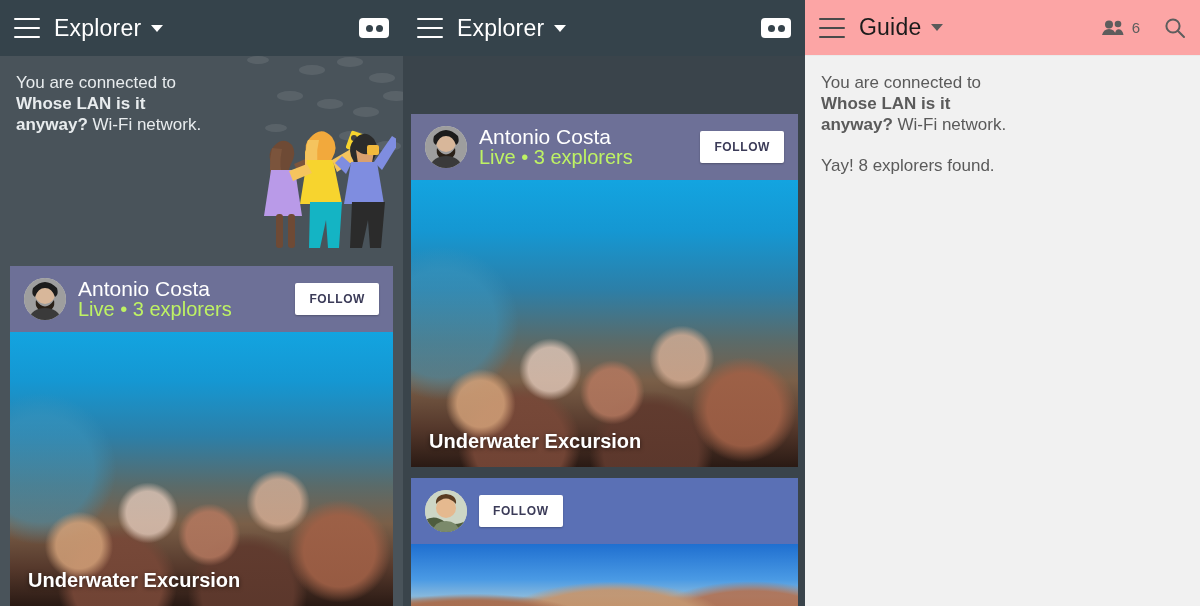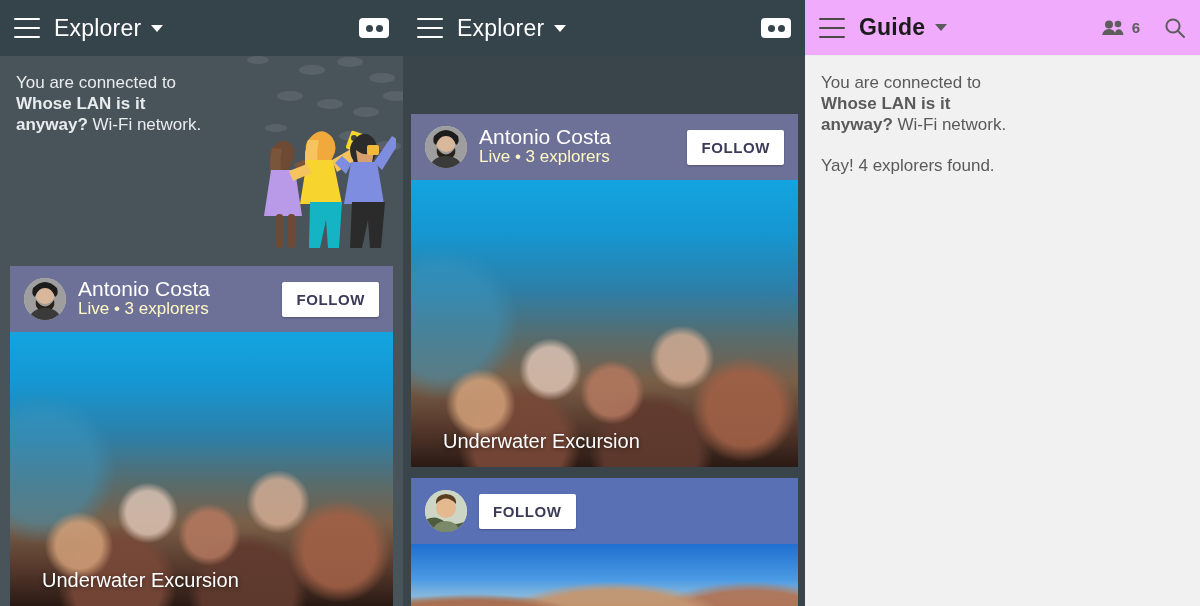--- a/index.html
+++ b/index.html
@@ -16,21 +16,21 @@
   .p2 { width: 402px; background: #3a444b; }
   .p3 { width: 395px; background: #f1f1f1; }
 
   
   .appbar {
     position: relative; z-index: 6;
     height: 56px; display: flex; align-items: center;
     padding: 0 14px; gap: 14px;
   }
   .appbar.dark { background: #35434b; }
-  .appbar.light { background: #f0abfc; border-bottom: 1px solid #eaeaea; font-weight: bold; }
+  .appbar.light { background: #fca5a5; border-bottom: 1px solid #eaeaea; }
 
   .hamburger { width: 26px; height: 20px; display: flex; flex-direction: column;
     justify-content: space-between; cursor: pointer; flex: 0 0 auto; }
   .hamburger span { display: block; height: 2px; border-radius: 1px; }
   .appbar.dark .hamburger span { background: #ffffff; }
   .appbar.light .hamburger span { background: #4a4a4a; }
 
   .bar-title { font-size: 23px; letter-spacing: .2px; }
   .appbar.dark .bar-title { color: #ffffff; }
   .appbar.light .bar-title { color: #1b1b1b; }
@@ -63,31 +63,31 @@
   .illus { position: absolute; pointer-events: none; }
 
   
   .card { position: relative; overflow: hidden; }
 
   .card-head { display: flex; align-items: center; padding: 12px 14px; gap: 12px; }
   .avatar { width: 42px; height: 42px; border-radius: 50%; flex: 0 0 auto;
      overflow: hidden; background: #cfcfcf; position: relative; }
   .meta { flex: 1 1 auto; min-width: 0; }
   .meta .name { font-size: 21px; color: #ffffff; line-height: 20px; }
-  .meta .sub  { font-size: 17px; color: #fef9c3; line-height: 20px; }
+  .meta .sub  { font-size: 20px; color: #bef264; line-height: 20px; }
   .follow-btn {
-    background: #ffffff; color: #3b3b58; font-size: 15px; font-weight: bold;
+    background: #ffffff; color: #3b3b58; font-size: 12px; font-weight: bold;
     letter-spacing: .6px; padding: 9px 14px; border: 0; border-radius: 2px;
     cursor: pointer; font-family: "Liberation Sans", sans-serif;
     box-shadow: 0 1px 2px rgba(0,0,0,.25);
   }
 
   .card-media { position: relative; width: 100%; overflow: hidden; }
   .media-title {
-    position: absolute; left: 32px; font-size: 20px; font-weight: normal; color: #ffffff;
+    position: absolute; left: 18px; font-size: 20px; font-weight: bold; color: #ffffff;
     text-shadow: 0 1px 4px rgba(0,0,0,.55);
   }
 
   
   .reef {
     background:
       radial-gradient(circle at 18% 78%, rgba(210,160,120,.85) 0 6%, rgba(0,0,0,0) 9%),
       radial-gradient(circle at 36% 66%, rgba(226,200,185,.8) 0 7%, rgba(0,0,0,0) 10%),
       radial-gradient(circle at 52% 74%, rgba(180,120,95,.85) 0 8%, rgba(0,0,0,0) 11%),
       radial-gradient(circle at 70% 62%, rgba(215,175,150,.8) 0 7%, rgba(0,0,0,0) 10%),
@@ -296,17 +296,17 @@
       <svg width="22" height="22" viewBox="0 0 22 22" style="margin-left:10px;cursor:pointer">
         <circle cx="9" cy="9" r="6.6" fill="none" stroke="#5d5d5d" stroke-width="2"></circle>
         <line x1="13.8" y1="13.8" x2="20" y2="20" stroke="#5d5d5d" stroke-width="2" stroke-linecap="round"></line>
       </svg>
     </div>
 
     <div class="hero">
       <p>
         <span>You are connected to </span><b>Whose LAN is it anyway?</b><span> Wi-Fi network.</span>
       </p>
-      <p class="second">Yay! 4 explorers found.</p>
+      <p class="second">Yay! 8 explorers found.</p>
     </div>
 
   </div>
 </div>
 
 </body></html>

